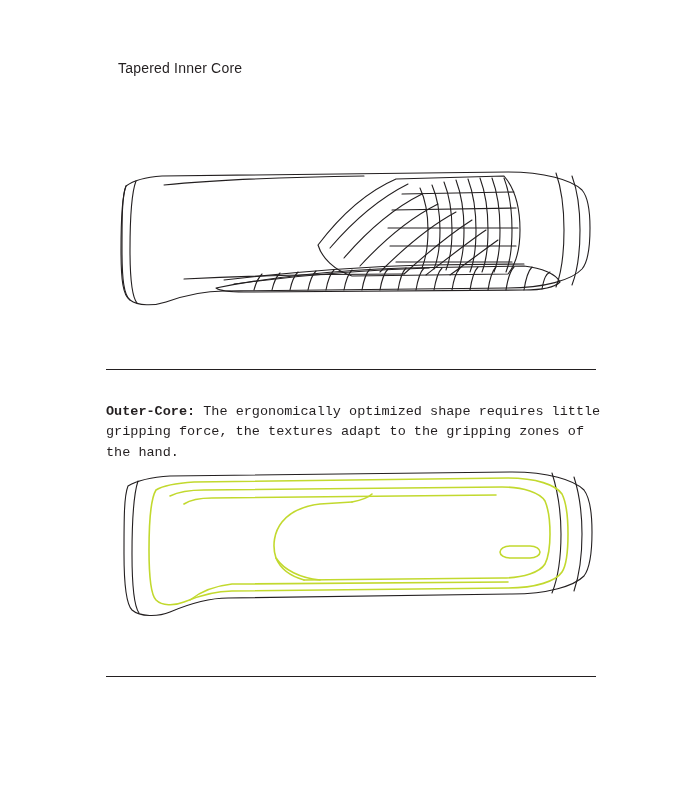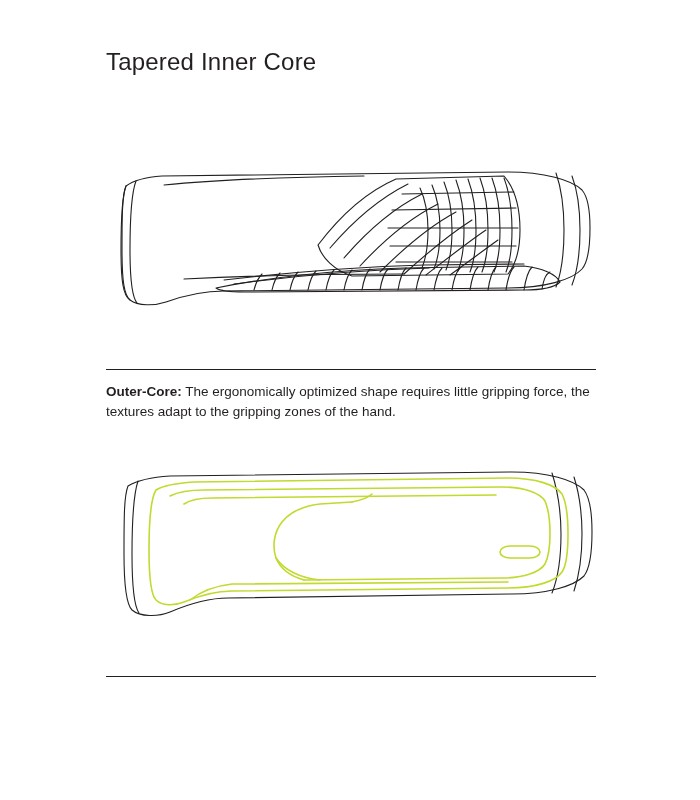--- a/index.html
+++ b/index.html
@@ -17,25 +17,25 @@
   .page {
     position: relative;
     width: 700px;
     height: 800px;
     box-sizing: border-box;
   }
   .page-title {
     position: absolute;
     left: 106px;
     top: 48px;
-    font-size: 24px;
+    font-size: 14px;
     font-weight: 400;
     letter-spacing: 0.2px;
     color: #231f20;
-    margin: 0;
+    margin: 12px;
   }
   .figure {
     position: absolute;
     left: 104px;
     width: 492px;
   }
   .figure-outer {
     top: 150px;
     height: 190px;
   }
@@ -58,21 +58,21 @@
   .rule-1 { top: 369px; }
   .rule-2 { top: 676px; }
   .caption {
     position: absolute;
     left: 106px;
     width: 500px;
     font-size: 13.5px;
     line-height: 1.55;
     color: #231f20;
   }
-  .caption-1 { top: 368px; }
+  .caption-1 { top: 388px; font-family: Liberation Mono, monospace; }
   .caption-2 { top: 689px; }
   .caption b {
     font-weight: bold;
   }
 </style>
 </head>
 <body>
 
 <div class="page">
 

